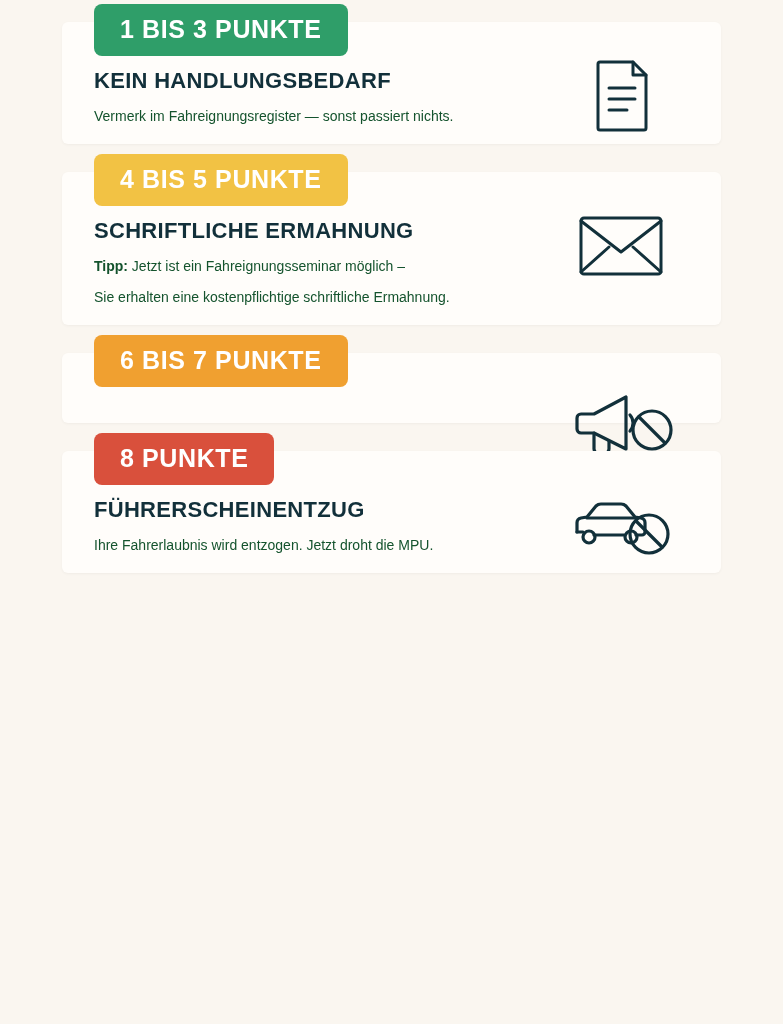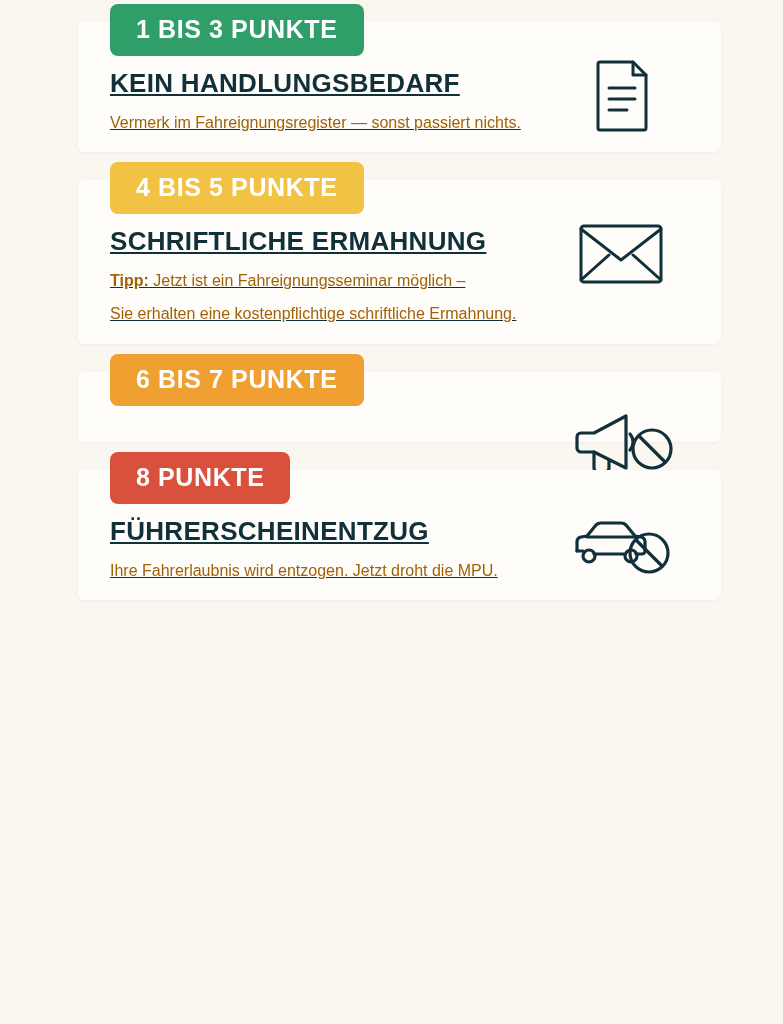--- a/index.html
+++ b/index.html
@@ -12,22 +12,21 @@
     background: #faf6f0;
     font-family: "Liberation Sans", sans-serif;
     color: #12303a;
     overflow: hidden;
   }
   .page {
     position: relative;
     width: 783px;
     height: 912px;
     box-sizing: border-box;
-    padding: 22px 0 0 16px;
-    text-decoration: underline;
+    padding: 22px 0 0 0;
   }
   .card {
     position: relative;
     background: #fffdfa;
     margin: 0 62px 28px 62px;
     border-radius: 6px;
     box-shadow: 0 1px 3px rgba(0,0,0,0.045);
     padding: 0 0 18px 0;
     box-sizing: border-box;
   }
@@ -42,31 +41,31 @@
     letter-spacing: 0.6px;
     line-height: 1;
     position: relative;
     top: -18px;
   }
   .card-body {
     padding: 0 34px 0 32px;
     margin-top: -6px;
   }
   .card-title {
-    font-size: 26px;
+    font-size: 22px;
     font-weight: bold;
     letter-spacing: 0.3px;
     margin: 0 0 12px 0;
     color: #12303a;
   }
   .card-line {
-    font-size: 16px;
+    font-size: 14px;
     line-height: 1.45;
     margin: 0 0 10px 0;
-    color: #a16207;
+    color: #14532d;
   }
   .card-line:last-child {
     margin-bottom: 0;
   }
   .card-line b {
     font-weight: bold;
   }
   .icon {
     position: absolute;
     right: 46px;

